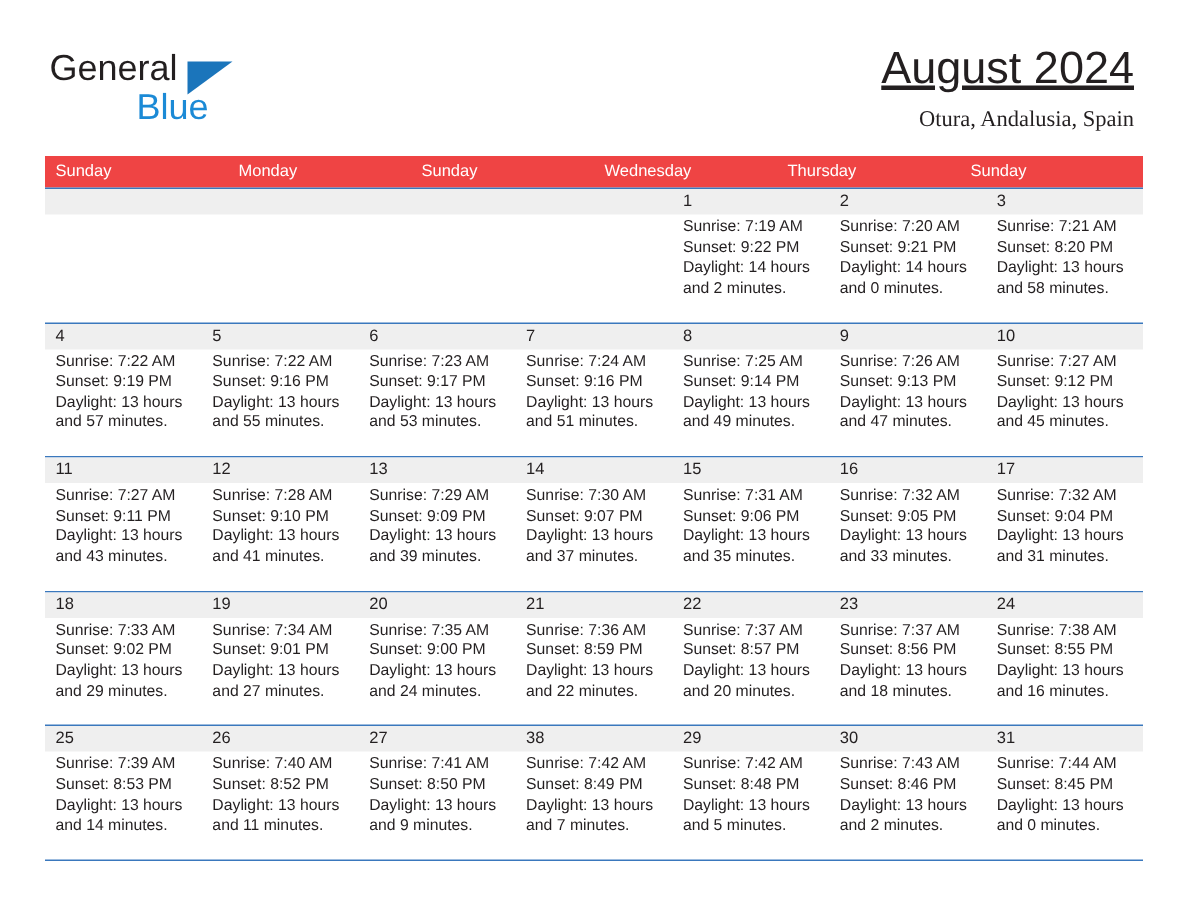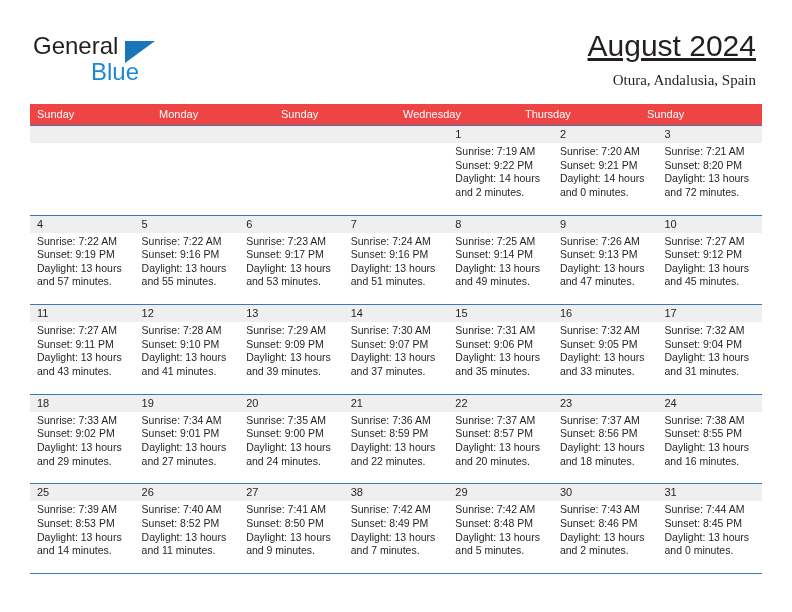--- a/index.html
+++ b/index.html
@@ -220,21 +220,21 @@
           <div>Daylight: 14 hours</div>
           <div>and 0 minutes.</div>
         </div>
       </div>
       <div class="day-cell">
         <div class="day-number">3</div>
         <div class="day-info">
           <div>Sunrise: 7:21 AM</div>
           <div>Sunset: 8:20 PM</div>
           <div>Daylight: 13 hours</div>
-          <div>and 72 minutes.</div>
+          <div>and 58 minutes.</div>
         </div>
       </div>
     </div>
 
     <div class="week-row">
       <div class="daynum-band"></div>
       <div class="day-cell">
         <div class="day-number">4</div>
         <div class="day-info">
           <div>Sunrise: 7:22 AM</div>

